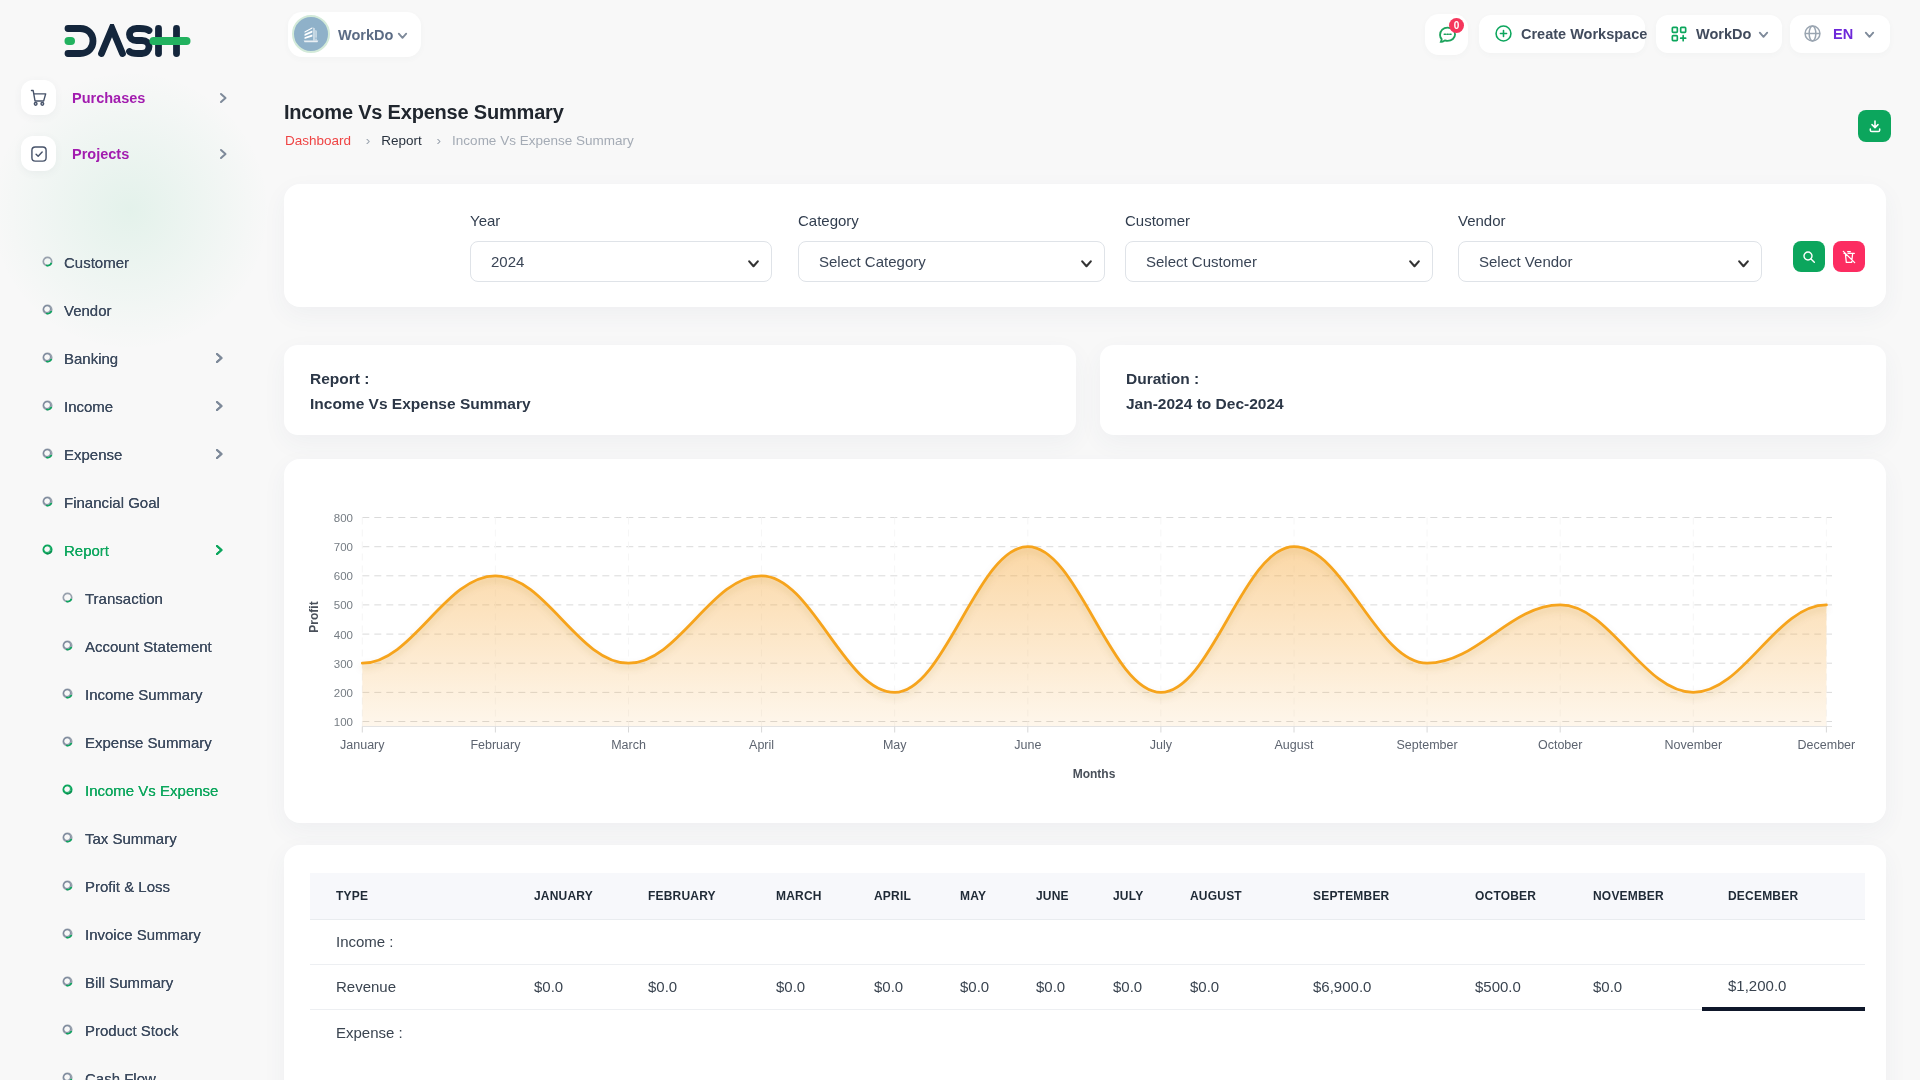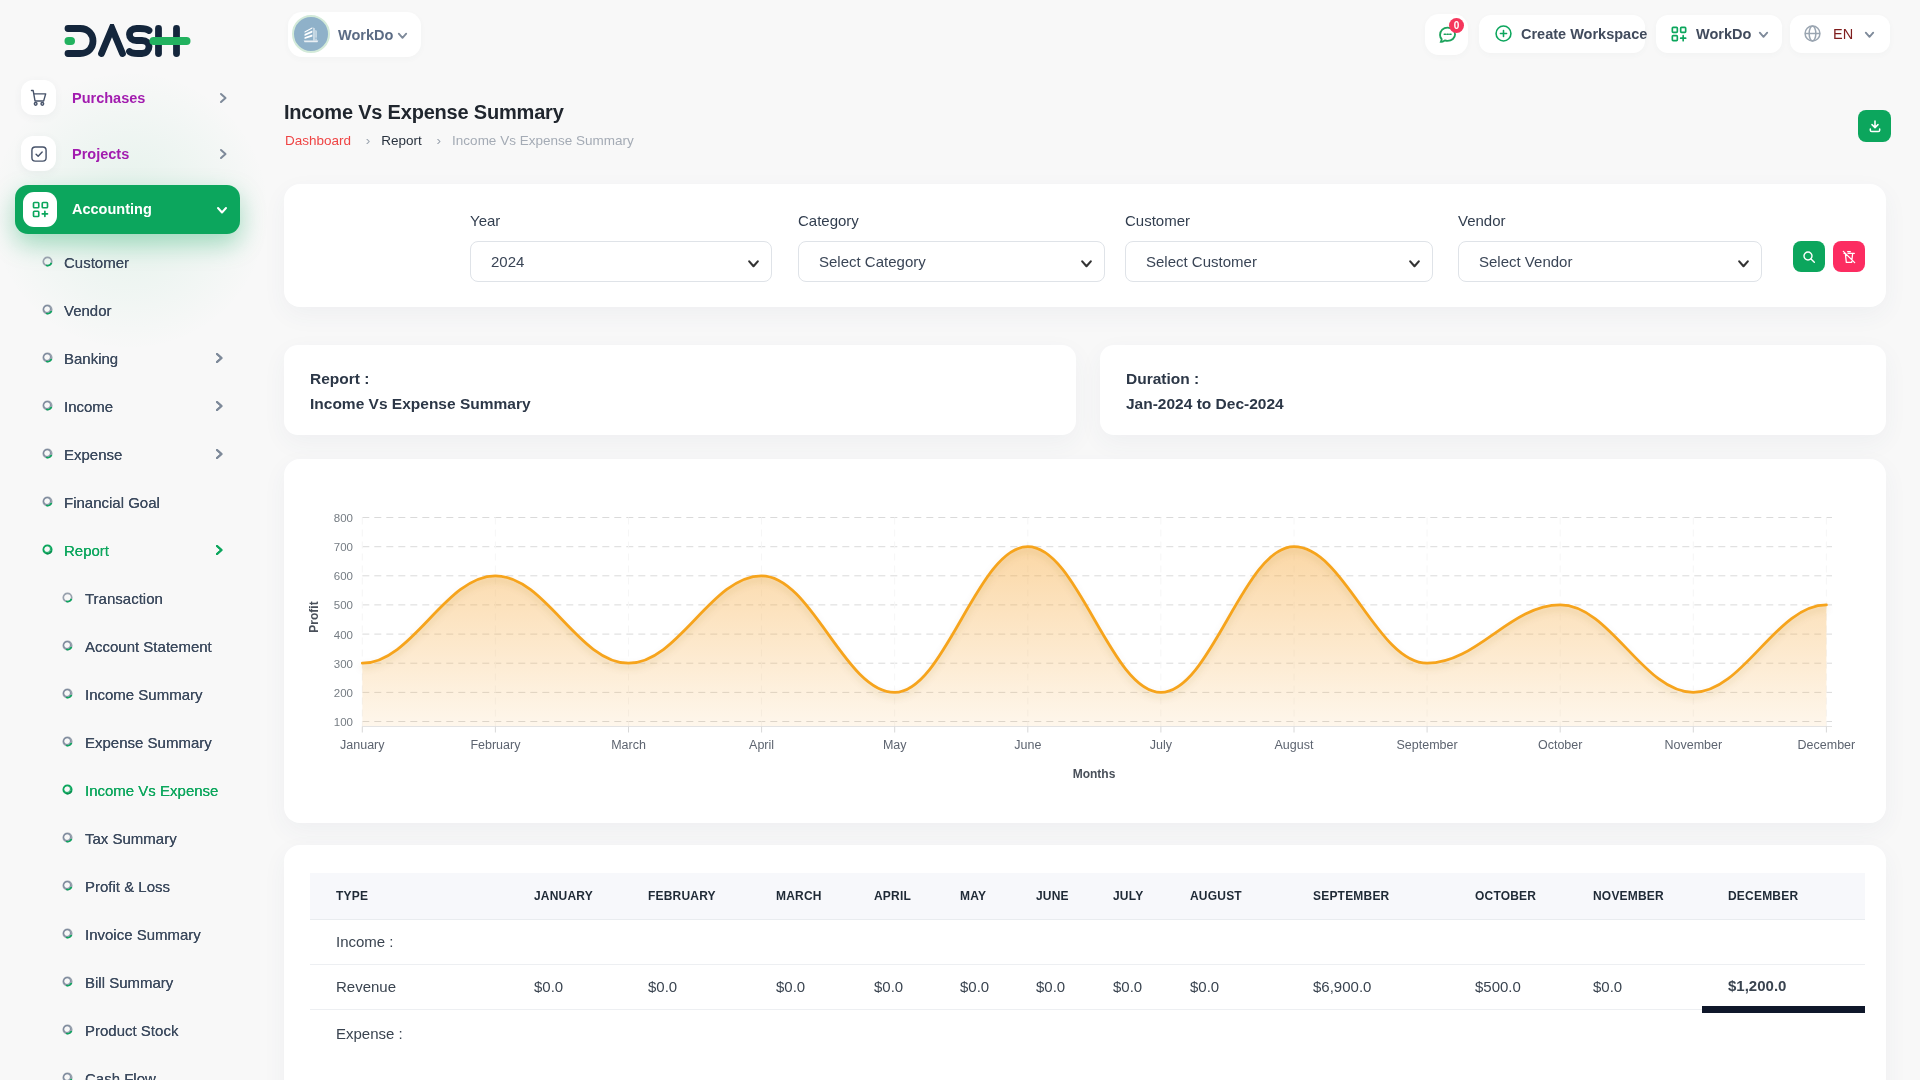--- a/index.html
+++ b/index.html
@@ -74,34 +74,20 @@
         <rect x="3.5" y="3.5" width="17" height="17" rx="4"></rect>
         <path d="M8.5 12.2 L11 14.7 L15.8 9.5"></path>
       </svg>
     </div>
     <div class="side-label" style="top:11px;">Projects</div>
     <svg class="abs" style="left:216px;top:12px;" width="14" height="14" viewBox="0 0 14 14">
         <path class="chev" d="M5 3 L9.5 7 L5 11"></path>
       </svg>
   </div>
 
-  <div class="abs" style="left:15px;top:185px;width:225px;height:49px;background:#0ca65d;border-radius:13px;box-shadow:0 10px 25px rgba(12,166,93,0.35);">
-    <div class="icon-box" style="left:8px;top:7px;width:34px;height:35px;border-radius:11px;box-shadow:none;">
-      <svg width="21" height="21" viewBox="0 0 24 24" fill="none" stroke="#0ca65d" stroke-width="1.9" stroke-linecap="round" stroke-linejoin="round">
-        <rect x="4" y="4" width="6" height="6" rx="1"></rect>
-        <rect x="14" y="4" width="6" height="6" rx="1"></rect>
-        <rect x="4" y="14" width="6" height="6" rx="1"></rect>
-        <path d="M17 14v6 M14 17h6"></path>
-      </svg>
-    </div>
-    <div class="side-label" style="left:57px;top:16px;color:#fff;">Accounting</div>
-    <svg class="abs" style="left:200px;top:18px;" width="14" height="14" viewBox="0 0 14 14">
-        <path class="chev" style="stroke:#fff;" d="M3 5 L7 9.5 L11 5"></path>
-      </svg>
-  </div>
 
   <div id="subs1">
   <svg class="abs" style="left:42px;top:256px;" width="11" height="11" viewBox="0 0 11 11">
         <circle cx="5.5" cy="5.5" r="4.2" fill="none" stroke="#98a1ad" stroke-width="1.7"></circle>
         <path d="M 9.45 6.93 A 4.2 4.2 0 0 1 4.06 9.24" fill="none" stroke="#0ca65d" stroke-width="1.7"></path>
       </svg>
   <div class="sub" style="left:64px;top:254px;">Customer</div>
   <svg class="abs" style="left:42px;top:304px;" width="11" height="11" viewBox="0 0 11 11">
         <circle cx="5.5" cy="5.5" r="4.2" fill="none" stroke="#98a1ad" stroke-width="1.7"></circle>
         <path d="M 9.45 6.93 A 4.2 4.2 0 0 1 4.06 9.24" fill="none" stroke="#0ca65d" stroke-width="1.7"></path>
@@ -296,21 +282,21 @@
       <path class="chev" d="M3 5 L7 9.5 L11 5"></path>
     </svg>
 </div>
 
 <div class="pill" style="left:1790px;top:15px;width:100px;height:38px;">
   <svg class="abs" style="left:12px;top:8px;" width="21" height="21" viewBox="0 0 24 24" fill="none" stroke="#9aa5b1" stroke-width="1.7">
     <circle cx="12" cy="12" r="8.5"></circle>
     <ellipse cx="12" cy="12" rx="3.8" ry="8.5"></ellipse>
     <path d="M3.5 12h17"></path>
   </svg>
-  <div class="abs" style="left:43px;top:11px;font-size:14.5px;color:#7f1d1d;font-weight:400;">EN</div>
+  <div class="abs" style="left:43px;top:11px;font-size:14.5px;color:#6d28d9;font-weight:700;">EN</div>
   <svg class="abs" style="left:73px;top:13px;" width="13" height="13" viewBox="0 0 14 14">
       <path class="chev" d="M3 5 L7 9.5 L11 5"></path>
     </svg>
 </div>
 
 <div class="abs" style="left:284px;top:101px;font-size:20px;font-weight:700;color:#20262e;letter-spacing:-0.2px;">Income Vs Expense Summary</div>
 <div class="abs" style="left:285px;top:133px;font-size:13.5px;color:#a4abb5;">
   <span style="color:#ef4444;">Dashboard</span>
   <span style="margin:0 11px;color:#9aa3ae;">›</span><span style="color:#29323e;">Report</span>
   <span style="margin:0 11px;color:#9aa3ae;">›</span><span>Income Vs Expense Summary</span>
@@ -481,20 +467,20 @@
           <td style="padding-left:26px;border-bottom:1px solid #edeff2;">$0.0</td>
           <td style="padding-left:26px;border-bottom:1px solid #edeff2;">$0.0</td>
           <td style="padding-left:26px;border-bottom:1px solid #edeff2;">$0.0</td>
           <td style="padding-left:26px;border-bottom:1px solid #edeff2;">$0.0</td>
           <td style="padding-left:26px;border-bottom:1px solid #edeff2;">$0.0</td>
           <td style="padding-left:26px;border-bottom:1px solid #edeff2;">$0.0</td>
           <td style="padding-left:26px;border-bottom:1px solid #edeff2;">$0.0</td>
           <td style="padding-left:26px;border-bottom:1px solid #edeff2;">$6,900.0</td>
           <td style="padding-left:26px;border-bottom:1px solid #edeff2;">$500.0</td>
           <td style="padding-left:26px;border-bottom:1px solid #edeff2;">$0.0</td>
-          <td style="padding-left:26px;border-bottom:7px solid #0f172a;font-weight:bold;">$1,200.0</td>
+          <td style="padding-left:26px;border-bottom:4px solid #0f172a;">$1,200.0</td>
         </tr>
     <tr style="height:45px;">
           <td colspan="13" style="padding-left:26px;">Expense :</td>
         </tr>
   </tbody>
     </table>
 </div>
 
 </body></html>

